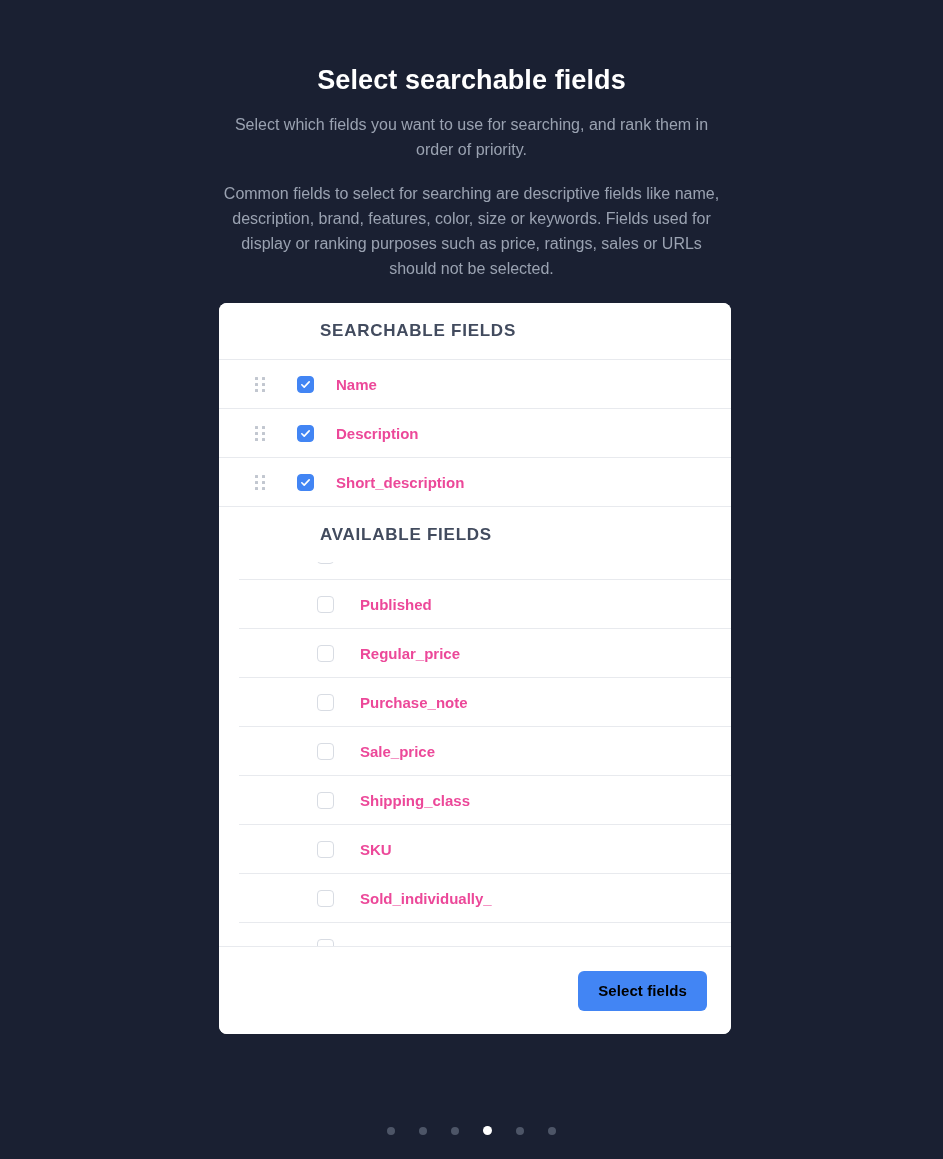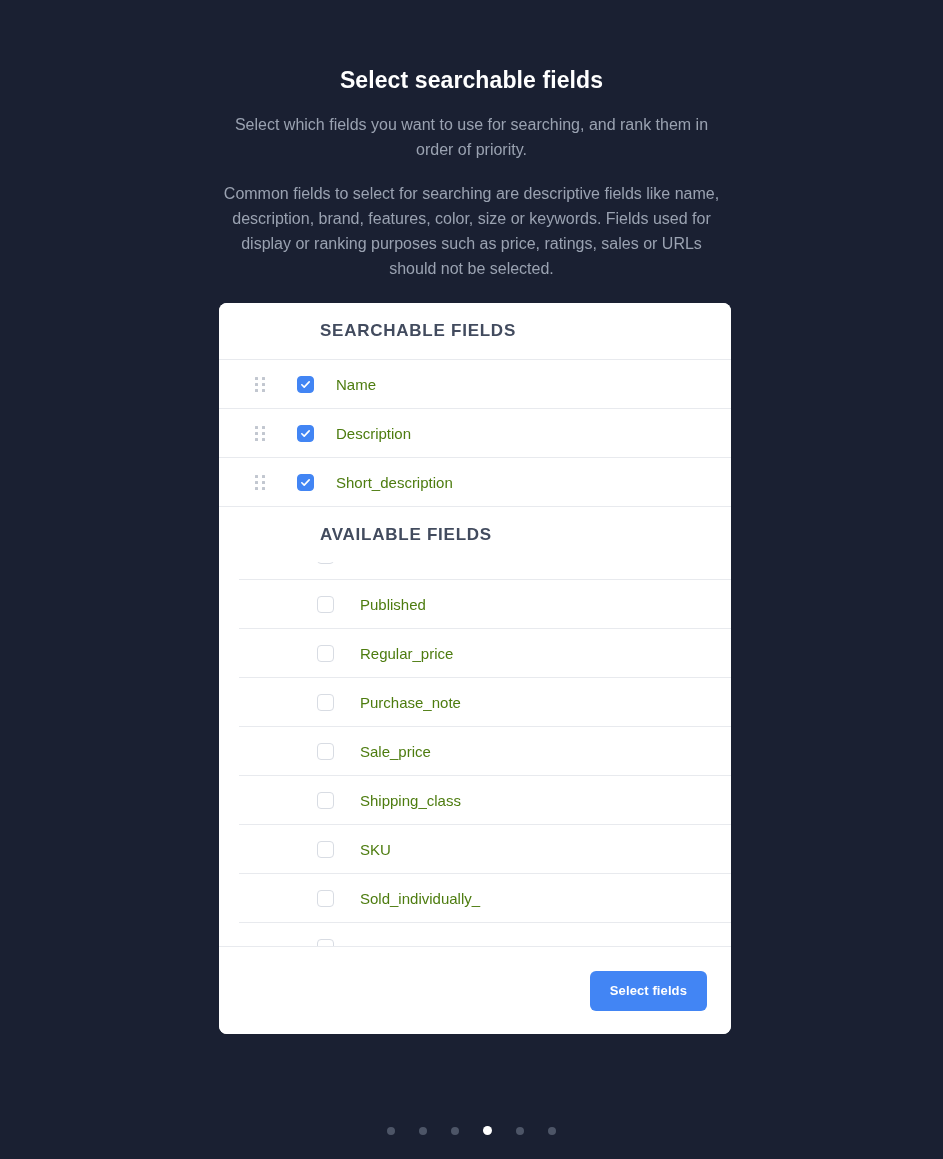--- a/index.html
+++ b/index.html
@@ -23,21 +23,21 @@
   
   .header {
     position: absolute;
     top: 0; left: 0;
     width: 943px;
     padding-top: 64px;
     text-align: center;
   }
 
   .title {
-    font-size: 23px;
+    font-size: 27px;
     font-weight: bold;
     color: #ffffff;
     letter-spacing: 0.1px;
     line-height: 32px;
   }
 
   .subtitle {
     width: 512px;
     margin: 16px auto 0 auto;
     font-size: 16px;
@@ -136,23 +136,24 @@
   }
   .checkbox.checked {
     background: #4285f4;
     border-color: #4285f4;
   }
   .checkbox svg { display: none; }
   .checkbox.checked svg { display: block; }
 
   .row-label {
     font-size: 15px;
-    color: #4d7c0f;
+    color: #ec4899;
     margin-left: 13px;
     white-space: nowrap;
+    font-weight: bold;
   }
 
   
   .row.ranked .cb-slot { margin-left: -4px; }
 
   
   .row.plain .cb-slot { margin-left: 68px; }
   .row.plain .row-label { margin-left: 17px; }
 
   
@@ -177,22 +178,22 @@
     border-top: 1px solid #e8eaee;
     display: flex;
     align-items: center;
     justify-content: flex-end;
     padding-right: 24px;
     background: #ffffff;
   }
 
   .primary-button {
     background: #4285f4;
-    color: #ffffff;
-    font-size: 13px;
+    color: #000000;
+    font-size: 15px;
     font-weight: bold;
     border: none;
     border-radius: 6px;
     padding: 0 20px;
     height: 40px;
     line-height: 40px;
     cursor: pointer;
     font-family: "Liberation Sans", sans-serif;
     letter-spacing: 0.1px;
   }

